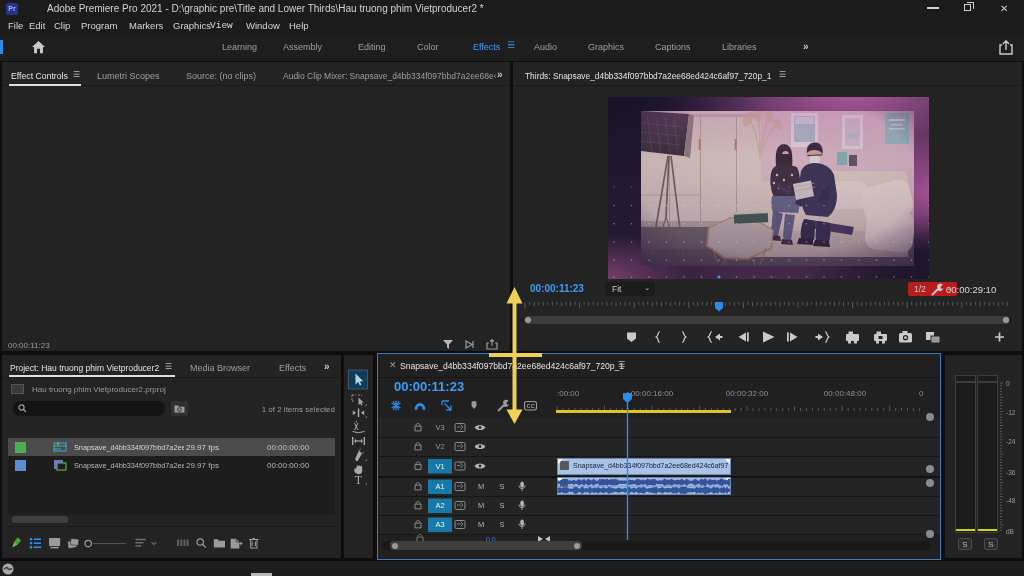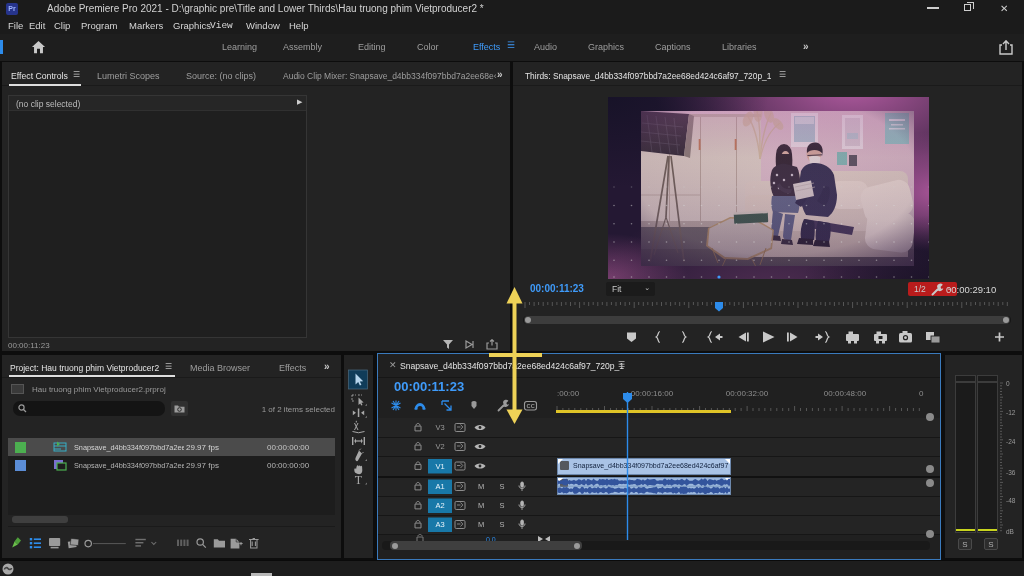--- a/index.html
+++ b/index.html
@@ -65,26 +65,20 @@
     <div class="abs" style="left:0;top:0;width:508px;height:24px;background:#232323;border-bottom:1px solid #1a1a1a;">
       <span class="abs tabtxt tabon" style="left:9px;top:9px;font-size:8.7px;">Effect Controls</span>
       <span class="abs" style="left:71px;top:8px;color:#bdbdbd;font-size:8px;">☰</span>
       <div class="abs" style="left:7px;top:22px;width:72px;height:2px;background:#dedede;"></div>
       <span class="abs tabtxt" style="left:95px;top:9px;">Lumetri Scopes</span>
       <span class="abs tabtxt" style="left:184px;top:9px;">Source: (no clips)</span>
       <span class="abs tabtxt" style="left:281px;top:9px;font-size:8.5px;">Audio Clip Mixer: Snapsave_d4bb334f097bbd7a2ee68e‹</span>
       <span class="abs" style="left:495px;top:7px;color:#c9c9c9;font-size:10px;font-weight:bold;">»</span>
     </div>
 
-    <div class="abs" style="left:6px;top:33px;width:299px;height:243px;background:#1f1f1f;border:1px solid #353535;">
-      <div style="width:100%;height:15px;background:#262626;border-bottom:1px solid #303030;">
-        <span style="position:absolute;left:7px;top:3px;font-size:8.5px;color:#bdbdbd;">(no clip selected)</span>
-        <span style="position:absolute;left:288px;top:2px;font-size:7px;color:#cccccc;">▶</span>
-      </div>
-    </div>
     <div class="abs g" style="left:6px;top:279px;font-size:8px;">00:00:11:23</div>
 
     <svg class="abs" style="left:440px;top:277px;" width="60" height="12" viewBox="0 0 60 12">
       <path d="M1 1 L11 1 L7 5.5 L7 10 L5 8.5 L5 5.5 Z" fill="#b5b5b5"></path>
       <path d="M24 2 L30 5.5 L24 9 Z M31 2 L31 9" fill="none" stroke="#9a9a9a" stroke-width="1.2"></path>
       <path d="M47 4 L45 4 L45 10 L55 10 L55 4 L53 4 M50 6.5 L50 1 M48 2.5 L50 0.7 L52 2.5" fill="none" stroke="#9a9a9a" stroke-width="1.2"></path>
     </svg>
   </div>
 
   <div class="panel" style="left:513px;top:62px;width:509px;height:289px;">

